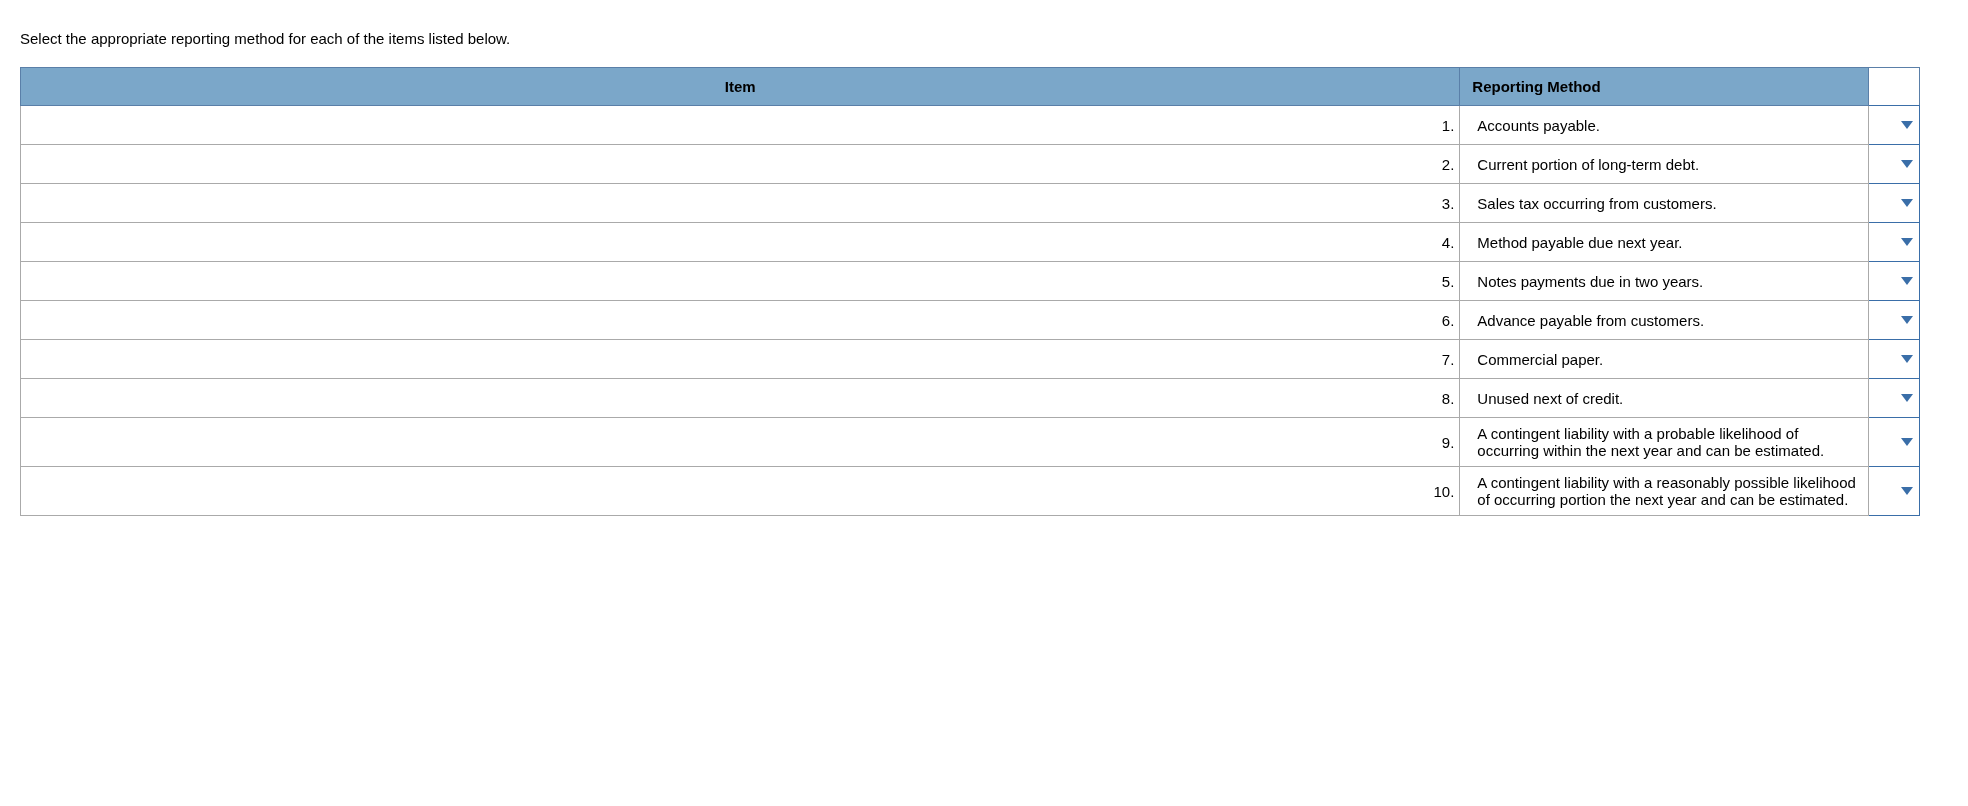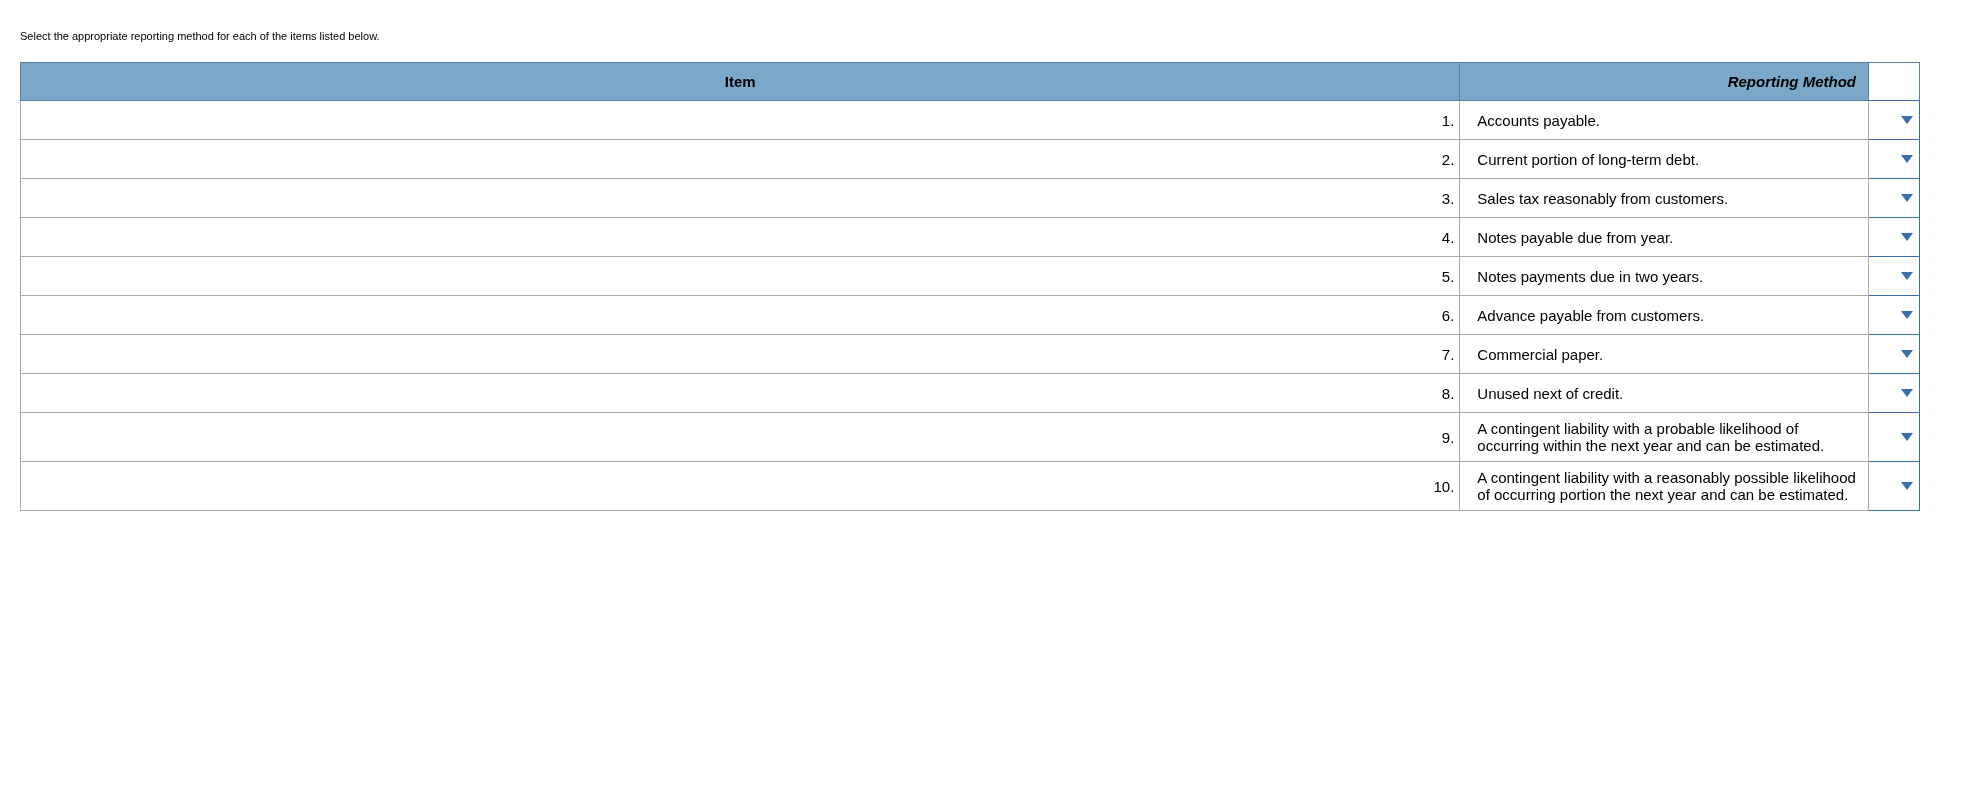--- a/index.html
+++ b/index.html
@@ -11,21 +11,21 @@
     body {
       background: #ffffff;
       font-family: Arial, sans-serif;
       font-size: 15px;
       color: #000000;
       padding: 30px 20px;
     }
 
     .instruction {
       margin-bottom: 20px;
-      font-size: 11px;
+      font-size: 15px;
     }
 
     .table-container {
       width: 100%;
       max-width: 1900px;
     }
 
     table {
       width: 100%;
       border-collapse: collapse;
@@ -45,22 +45,21 @@
       text-align: center;
     }
 
     thead th.item-col {
       width: 78%;
       text-align: center;
     }
 
     thead th.method-col {
       width: 22%;
-      text-align: right;
-      font-style: italic;
+      text-align: left;
     }
 
     tbody tr {
       background-color: #ffffff;
     }
 
     tbody td {
       padding: 7px 10px;
       border: 1px solid #aaaaaa;
       vertical-align: middle;
@@ -130,26 +129,26 @@
           <td class="item-text">Accounts payable.</td>
           <td class="method-col"><select class="method-select"><option value=""></option><option value="Current Liability">Current Liability</option><option value="Long-term Liability">Long-term Liability</option><option value="Disclose Only">Disclose Only</option><option value="Not Reported">Not Reported</option></select><span class="dropdown-arrow"></span></td>
         </tr>
         <tr>
           <td class="num-col">2.</td>
           <td class="item-text">Current portion of long-term debt.</td>
           <td class="method-col"><select class="method-select"><option value=""></option><option value="Current Liability">Current Liability</option><option value="Long-term Liability">Long-term Liability</option><option value="Disclose Only">Disclose Only</option><option value="Not Reported">Not Reported</option></select><span class="dropdown-arrow"></span></td>
         </tr>
         <tr>
           <td class="num-col">3.</td>
-          <td class="item-text">Sales tax reasonably from customers.</td>
+          <td class="item-text">Sales tax occurring from customers.</td>
           <td class="method-col"><select class="method-select"><option value=""></option><option value="Current Liability">Current Liability</option><option value="Long-term Liability">Long-term Liability</option><option value="Disclose Only">Disclose Only</option><option value="Not Reported">Not Reported</option></select><span class="dropdown-arrow"></span></td>
         </tr>
         <tr>
           <td class="num-col">4.</td>
-          <td class="item-text">Notes payable due from year.</td>
+          <td class="item-text">Method payable due next year.</td>
           <td class="method-col"><select class="method-select"><option value=""></option><option value="Current Liability">Current Liability</option><option value="Long-term Liability">Long-term Liability</option><option value="Disclose Only">Disclose Only</option><option value="Not Reported">Not Reported</option></select><span class="dropdown-arrow"></span></td>
         </tr>
         <tr>
           <td class="num-col">5.</td>
           <td class="item-text">Notes payments due in two years.</td>
           <td class="method-col"><select class="method-select"><option value=""></option><option value="Current Liability">Current Liability</option><option value="Long-term Liability">Long-term Liability</option><option value="Disclose Only">Disclose Only</option><option value="Not Reported">Not Reported</option></select><span class="dropdown-arrow"></span></td>
         </tr>
         <tr>
           <td class="num-col">6.</td>
           <td class="item-text">Advance payable from customers.</td>

